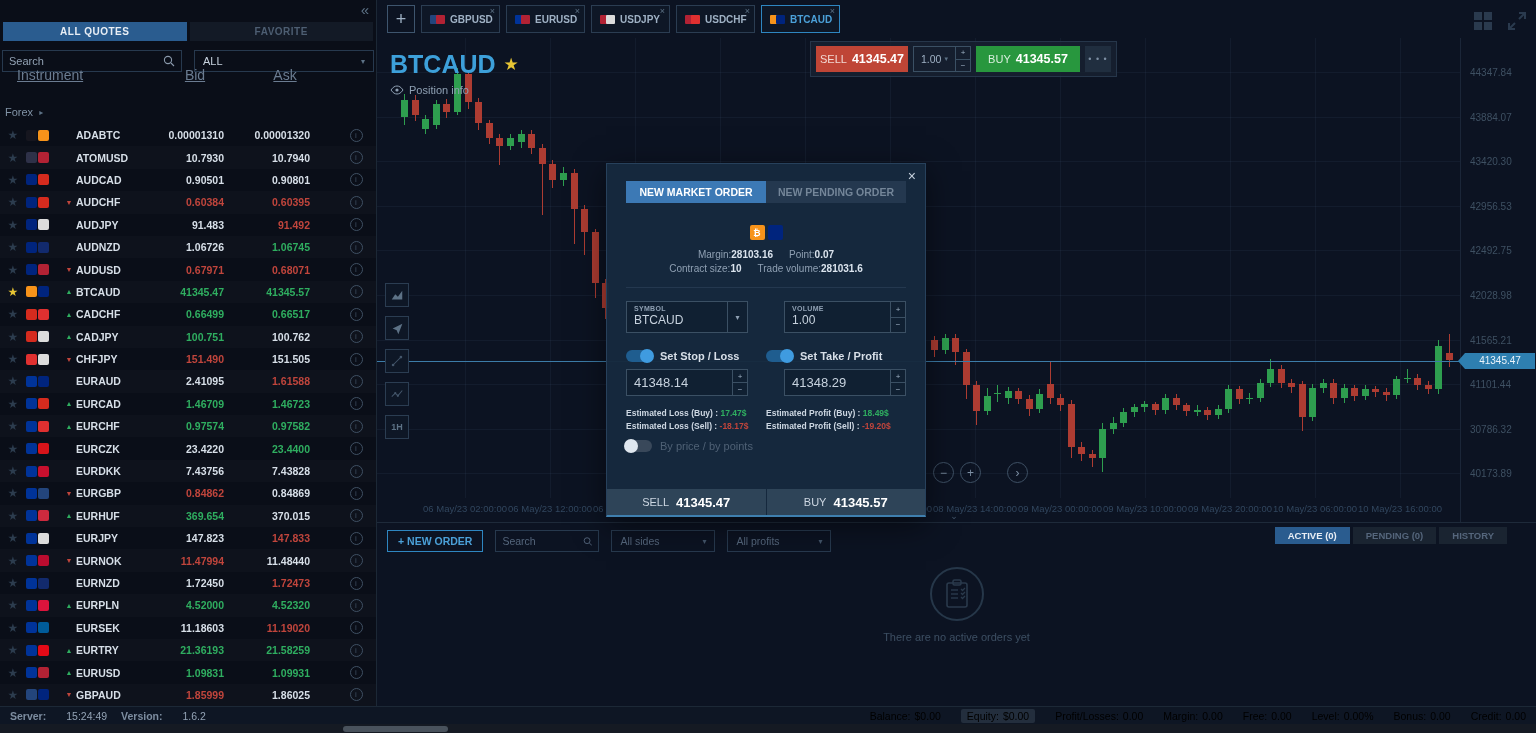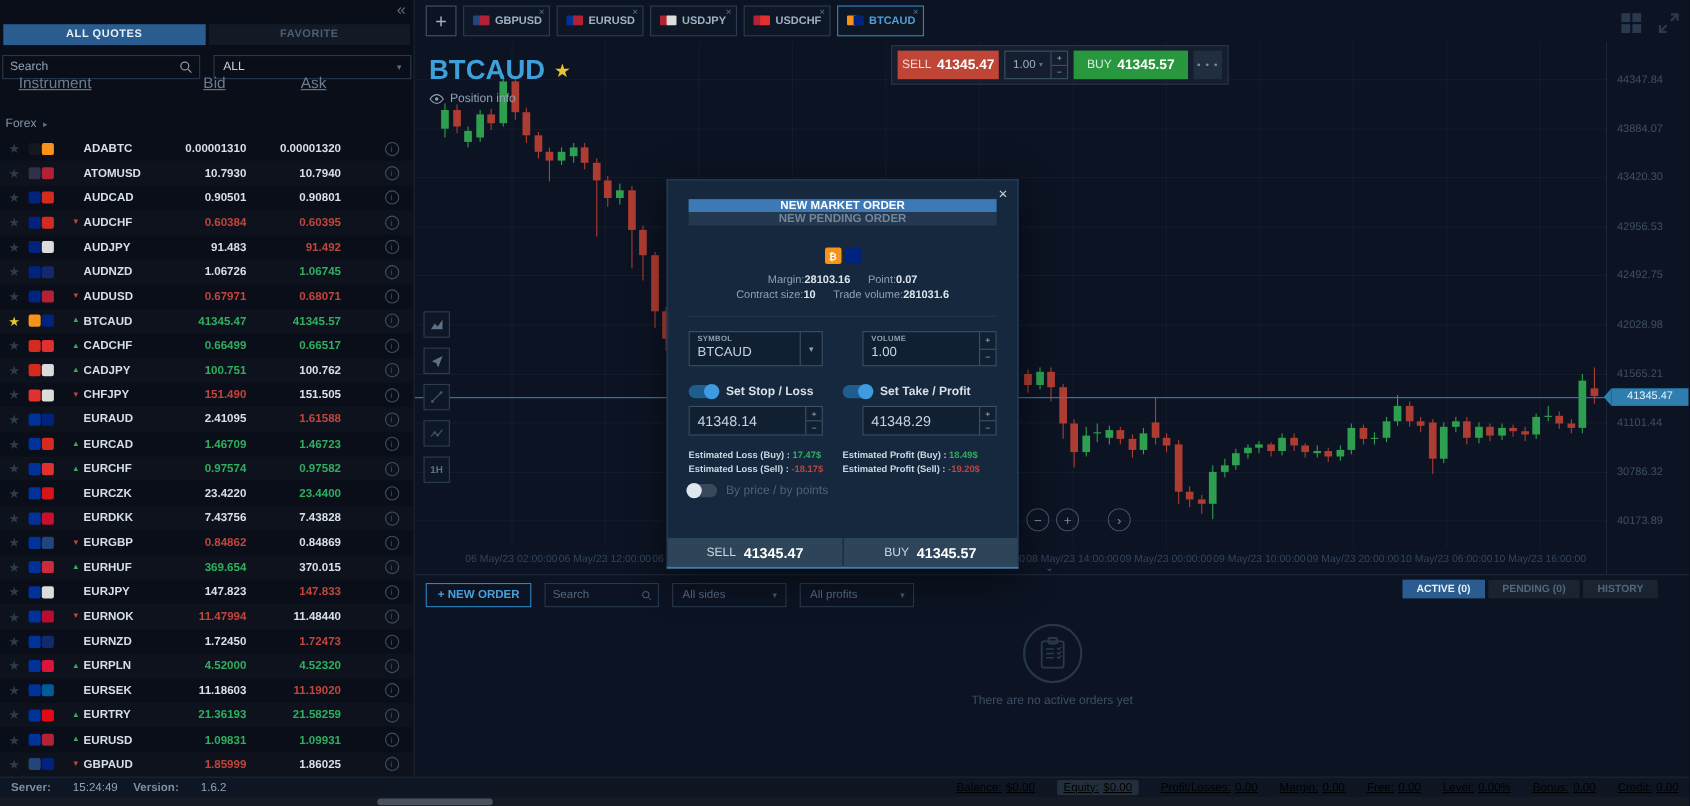--- a/index.html
+++ b/index.html
@@ -112,21 +112,21 @@
   .corner-icons { position:absolute; top:10px; right:8px; display:flex; gap:12px; z-index:3; }
   .cicon { width:22px; height:22px; cursor:pointer; }
   .panel-handle { position:absolute; left:556px; top:514px; width:42px; height:8px; color:#44566b;
                   font-size:9px; line-height:4px; text-align:center; cursor:pointer; z-index:3; }
 
   
   .modal { position:absolute; left:606px; top:163px; width:320px; height:354px;
            background:rgba(22,41,62,0.97); border:1px solid #27415c; border-bottom:2px solid #3f7fae;
            box-shadow:0 8px 30px rgba(0,0,0,0.5); z-index:20; }
   .m-close { position:absolute; top:4px; right:9px; color:#c7d2de; font-size:14px; cursor:pointer; }
-  .m-tabs { margin:17px 19px 0; height:22px; display:flex;flex-direction:column; }
+  .m-tabs { margin:17px 19px 0; height:22px; display:flex; }
   .m-tab { flex:1; display:flex; align-items:center; justify-content:center; font-size:10.5px;
            font-weight:bold; background:#24384f; color:#748699; cursor:pointer; }
   .m-tab.active { background:#3c79b5; color:#fff; }
   .m-flags { margin-top:22px; display:flex; justify-content:center; gap:3px; }
   .m-flag { width:15px; height:15px; border-radius:2px; display:flex; align-items:center;
             justify-content:center; color:#fff; font-size:9px; font-weight:bold; }
   .m-info { margin-top:9px; display:flex; flex-direction:column; align-items:center; gap:3px; }
   .m-irow { display:flex; gap:16px; font-size:10px; }
   .m-irow .lab { color:#8fa0b3; } .m-irow b { color:#dbe4ee; }
   .m-div { margin:13px 19px 0; border-top:1px solid #24384f; }
@@ -180,21 +180,21 @@
               align-items:center; justify-content:center; }
   .o-empty-text { font-size:11px; color:#3d4f63; }
 
   
   .statusbar { position:absolute; left:0; right:0; bottom:9px; height:18px; background:#0e1624;
                border-top:1px solid #1c2836; display:flex; align-items:center; font-size:10.5px; z-index:6; }
   .sb-left { display:flex; gap:14px; padding-left:10px; }
   .sb-item { display:flex; gap:20px; }
   .sb-item .lab { color:#7d8da0; font-weight:bold; }
   .sb-item .val { color:#93a3b5; }
-  .sb-stats { margin-left:auto; display:flex; gap:20px; padding-right:10px; align-items:center;text-decoration:underline; }
+  .sb-stats { margin-left:auto; display:flex; gap:20px; padding-right:10px; align-items:center; }
   .sb-stat { display:flex; gap:4px; }
   .sb-stat.hl { background:#232e3d; padding:1px 6px; border-radius:2px; }
   .scrollstrip { position:absolute; left:0; right:0; bottom:0; height:9px; background:#151a23; z-index:6; }
   .scrollthumb { position:absolute; left:343px; bottom:1px; width:105px; height:6px;
                  background:#49525c; border-radius:3px; cursor:pointer; }
   svg { display:block; }
 </style>
 </head>
 <body>
 

